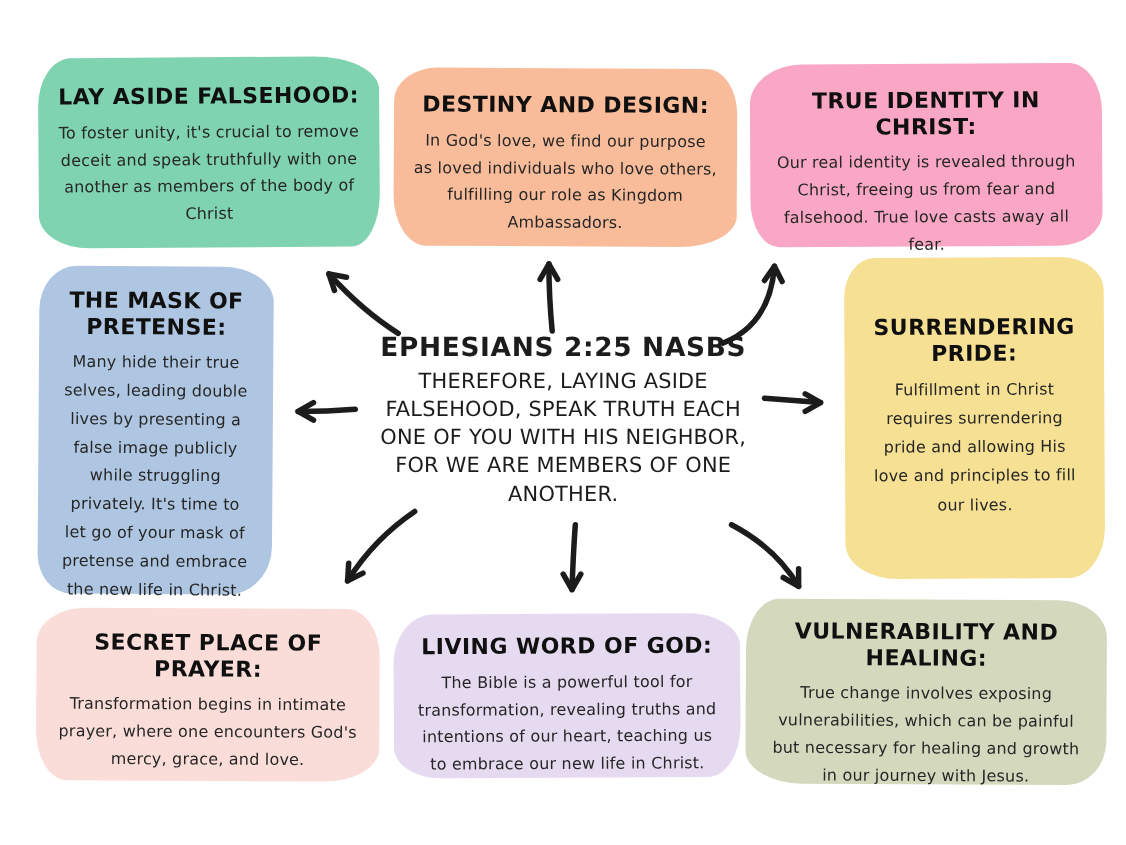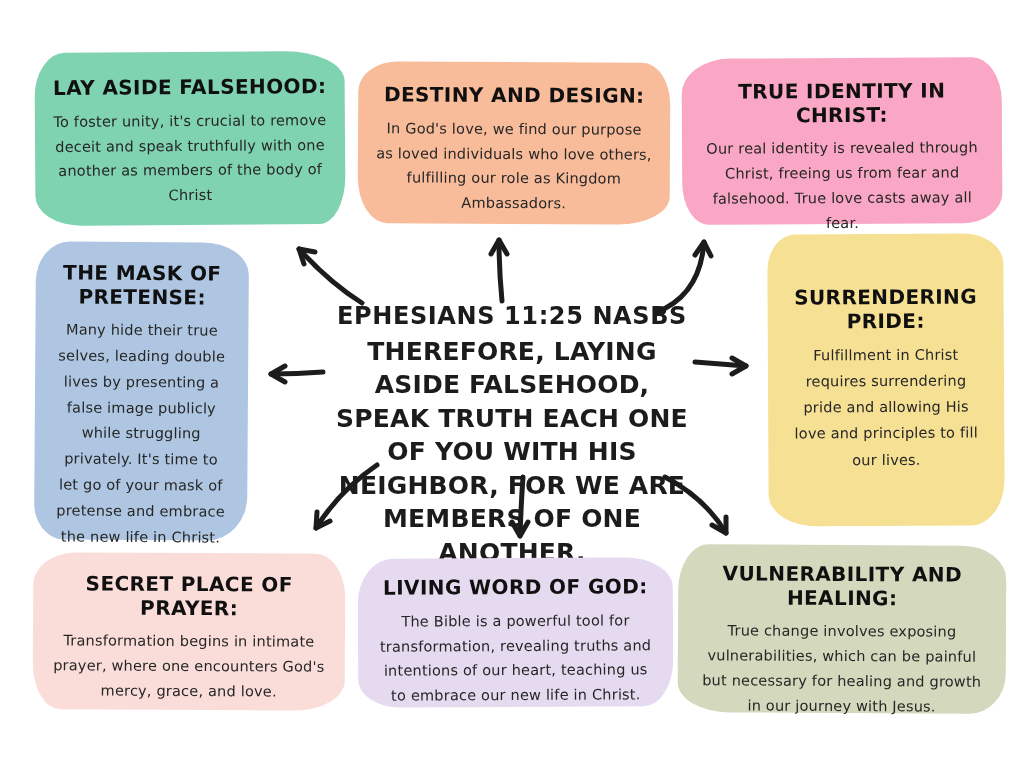--- a/index.html
+++ b/index.html
@@ -70,22 +70,22 @@
     color: var(--ink);
   }
   .center h1 {
     font-size: 24px;
     font-weight: 800;
     letter-spacing: 0.6px;
     line-height: 1.2;
     margin-bottom: 4px;
   }
   .center p {
-    font-size: 25px;
-    font-weight: 700;
+    font-size: 19px;
+    font-weight: 400;
     letter-spacing: 0.2px;
     line-height: 1.34;
   }
 
   
   svg.arrows { position: absolute; inset: 0; pointer-events: none; }
   svg.arrows path {
     stroke: var(--ink);
     stroke-width: 5;
     fill: none;
@@ -127,21 +127,21 @@
       <path d="M523,477 Q521,505 520,536"></path>
       <path d="M512,522 L520,536 L528,522"></path>
     </g>
     <g>
       <path d="M665,477 Q705,498 726,533"></path>
       <path d="M712,525 L726,533 L726,517"></path>
     </g>
   </svg>
 
   <div class="center">
-    <h1>EPHESIANS 11:25 NASBS</h1>
+    <h1>EPHESIANS 2:25 NASBS</h1>
     <p>THEREFORE, LAYING ASIDE FALSEHOOD, SPEAK TRUTH EACH ONE OF YOU WITH HIS NEIGHBOR, FOR WE ARE MEMBERS OF ONE ANOTHER.</p>
   </div>
 
   <div class="node n-tl" style="background-color: rgb(127, 211, 176);">
     <h2>LAY ASIDE FALSEHOOD:</h2>
     <p>To foster unity, it's crucial to remove deceit and speak truthfully with one another as members of the body of Christ</p>
   </div>
 
   <div class="node n-tc" style="background-color: rgb(249, 188, 155);">
     <h2>DESTINY AND DESIGN:</h2>

